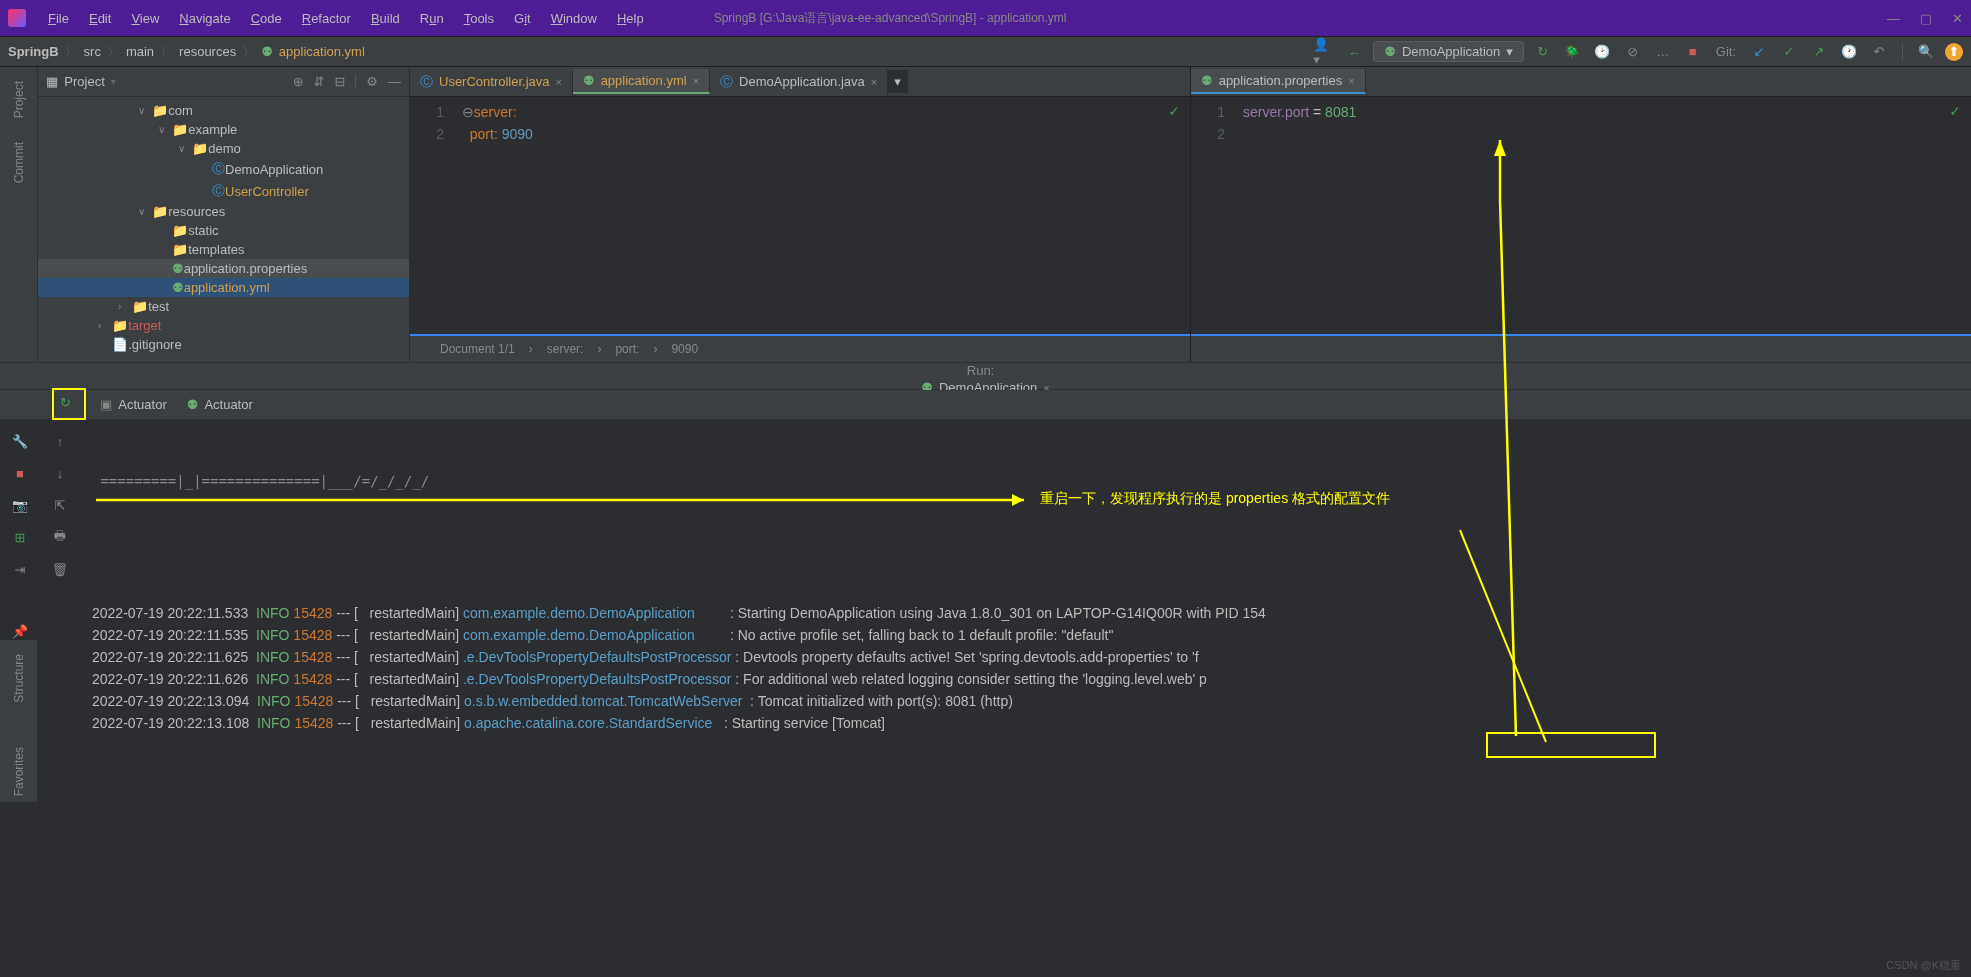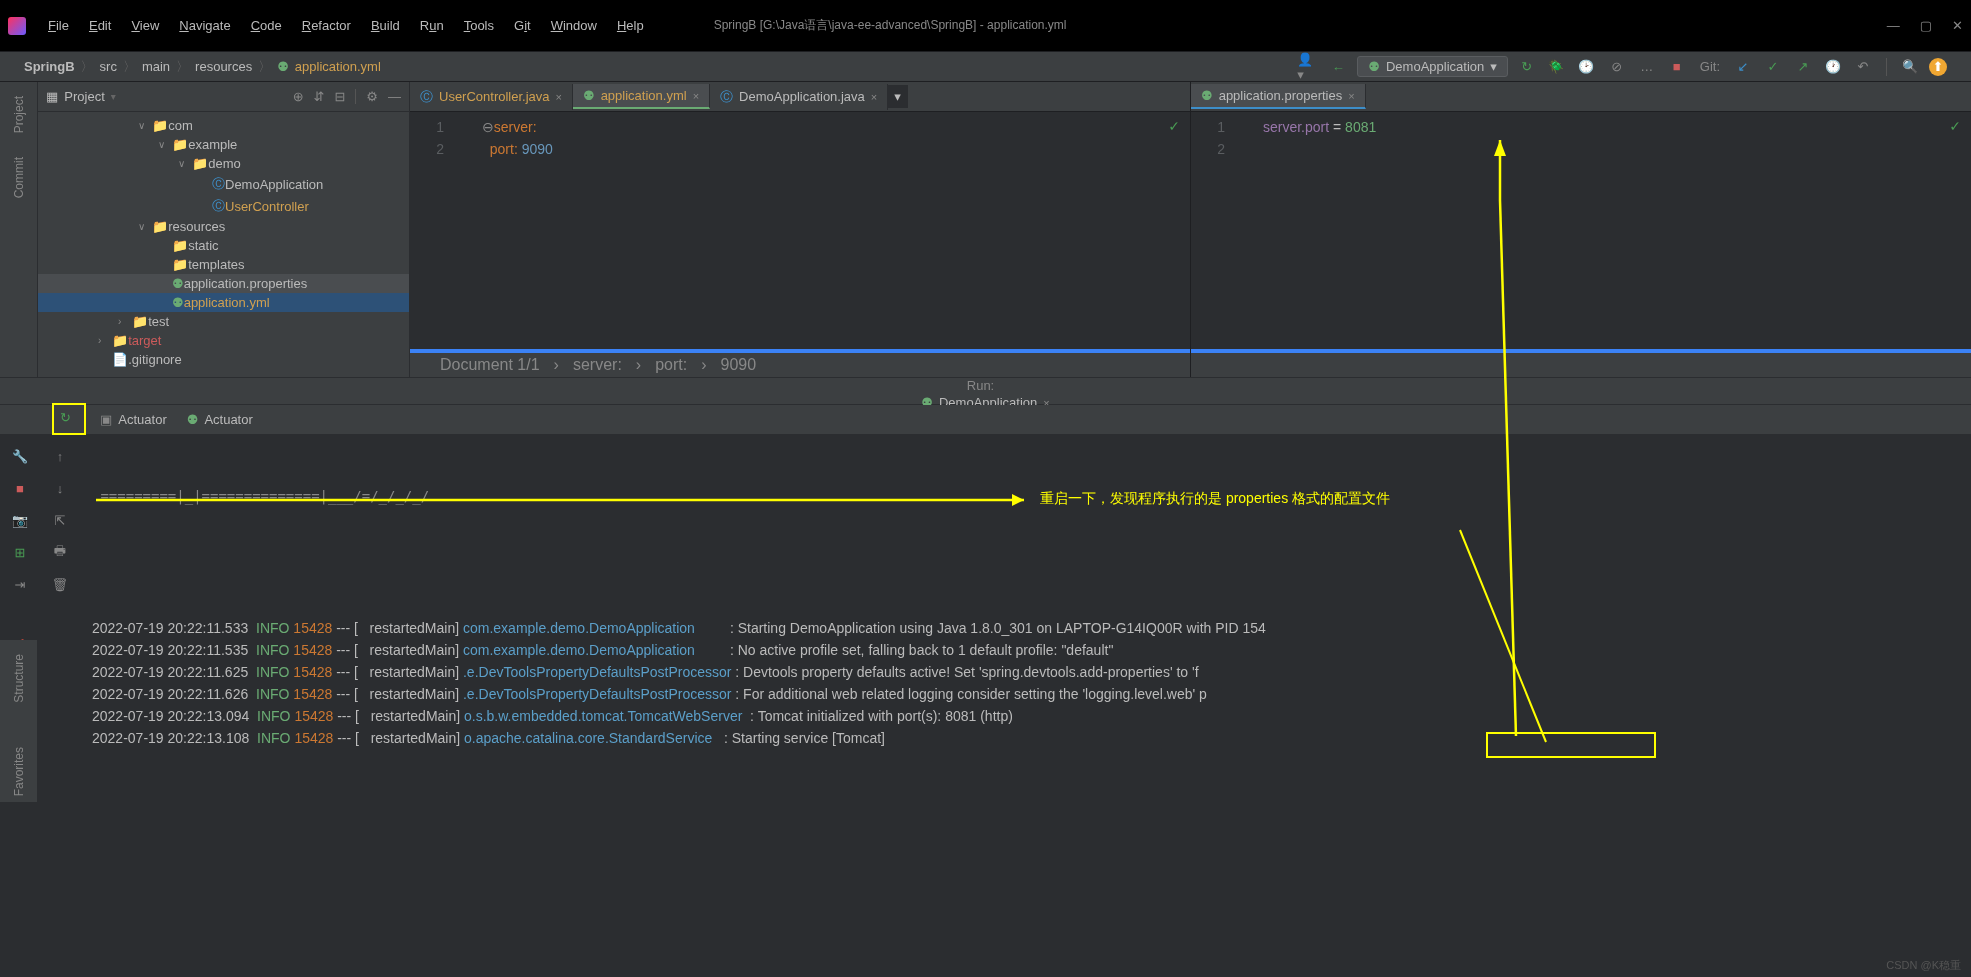--- a/index.html
+++ b/index.html
@@ -1,23 +1,23 @@
 <!DOCTYPE html>
 <html><head>
 <meta charset="utf-8">
 <style>
 * { margin: 0; padding: 0; box-sizing: border-box; font-family: 'Segoe UI', sans-serif; }
 body { background: #2b2d30; color: #bbbbbb; font-size: 13px; width: 1971px; height: 977px; overflow: hidden; position: relative; }
-.titlebar { height: 52px; background: #000000; display: flex; align-items: center; padding: 4px 8px; border-bottom: 1px solid #1e1f22; }
+.titlebar { height: 37px; background: #4c1d95; display: flex; align-items: center; padding: 4px 8px; border-bottom: 1px solid #1e1f22; }
 .logo { width: 18px; height: 18px; background: linear-gradient(135deg, #fe315d, #6b5bff); border-radius: 3px; margin-right: 12px; }
 .menu-item { padding: 0 10px; color: #bbbbbb; cursor: pointer; }
 .menu-item u { text-decoration: underline; }
 .title-text { margin-left: 60px; color: #888; font-size: 12px; }
 .win-controls { margin-left: auto; display: flex; gap: 20px; color: #888; }
-.navbar { height: 30px; background: #3c3f41; display: flex; align-items: center; padding: 0 24px; border-bottom: 1px solid #1e1f22; }
+.navbar { height: 30px; background: #3c3f41; display: flex; align-items: center; padding: 0 8px; border-bottom: 1px solid #1e1f22; }
 .breadcrumb { display: flex; align-items: center; gap: 6px; color: #bbb; font-size: 13px; }
 .breadcrumb .sep { color: #666; }
 .bc-file { color: #bbb; }
 .nav-right { margin-left: auto; display: flex; align-items: center; gap: 8px; }
 .run-config { background: #4a4d50; border: 1px solid #5a5d60; padding: 2px 10px; border-radius: 3px; display: flex; align-items: center; gap: 6px; }
 .icon-btn { width: 22px; height: 22px; display: flex; align-items: center; justify-content: center; cursor: pointer; color: #888; }
 .icon-green { color: #499c54; }
 .icon-red { color: #cc5b5b; }
 .icon-orange { color: #f0a732; }
 .main-area { display: flex; height: 295px; }
@@ -40,26 +40,26 @@
 .editor { flex: 1; background: #2b2d30; display: flex; flex-direction: column; border-right: 1px solid #1e1f22; }
 .editor-tabs { height: 30px; background: #3c3f41; display: flex; align-items: center; border-bottom: 1px solid #1e1f22; }
 .tab { padding: 4px 10px; display: flex; align-items: center; gap: 6px; border-right: 1px solid #2b2d30; font-size: 13px; cursor: pointer; }
 .tab.active { background: #4a4d50; border-bottom: 2px solid #3d8ec9; }
 .tab.active.yml { border-bottom-color: #6aab73; }
 .tab-close { color: #888; font-size: 11px; cursor: pointer; }
 .tab.dropdown { background: #2b2d30; padding: 4px 6px; }
 .editor-body { flex: 1; display: flex; font-family: 'Consolas', 'Monaco', monospace; font-size: 14px; position: relative; }
 .gutter { width: 44px; background: #2b2d30; color: #5a5d60; text-align: right; padding: 4px 10px 4px 0; line-height: 22px; }
 .code-area { flex: 1; padding: 4px 0; line-height: 22px; }
-.code-line { padding: 0 8px; color: #bbbbbb; white-space: pre; margin-left: 20px; }
+.code-line { padding: 0 8px; color: #bbbbbb; white-space: pre; }
 .kw-orange { color: #cc7832; }
 .kw-blue { color: #6897bb; }
 .kw-cyan { color: #9876aa; }
 .editor-indicator { position: absolute; top: 6px; right: 10px; color: #499c54; font-size: 14px; }
-.status-bar { height: 28px; background: #3c3f41; border-top: 4px solid #3b82f6; display: flex; align-items: center; padding: 0 30px; color: #888; font-size: 16px; gap: 14px; }
+.status-bar { height: 28px; background: #3c3f41; border-top: 2px solid #3b82f6; display: flex; align-items: center; padding: 0 30px; color: #888; font-size: 12px; gap: 14px; }
 .run-tabs { height: 28px; background: #3c3f41; display: flex; align-items: center; padding: 0 8px; border-top: 1px solid #2b2d30; border-bottom: 1px solid #2b2d30; flex-direction: column; }
 .run-label { color: #888; margin-right: 10px; }
 .run-tab { padding: 2px 10px; display: flex; align-items: center; gap: 6px; }
 .console-header { height: 30px; background: #3c3f41; display: flex; align-items: center; padding-left: 44px; gap: 20px; border-bottom: 1px solid #2b2d30; position: relative; }
 .yellow-box { position: absolute; border: 2px solid yellow; pointer-events: none; z-index: 100; }
 .tool-col { width: 40px; display: flex; flex-direction: column; align-items: center; gap: 10px; padding-top: 10px; }
 .tool-row { display: flex; }
 .console-wrap { display: flex; height: 430px; background: #2b2d30; }
 .console-body { flex: 1; font-family: 'Consolas', monospace; font-size: 14px; padding: 6px 12px; white-space: pre; overflow: hidden; line-height: 22px; }
 .log-info { color: #6aab73; }

